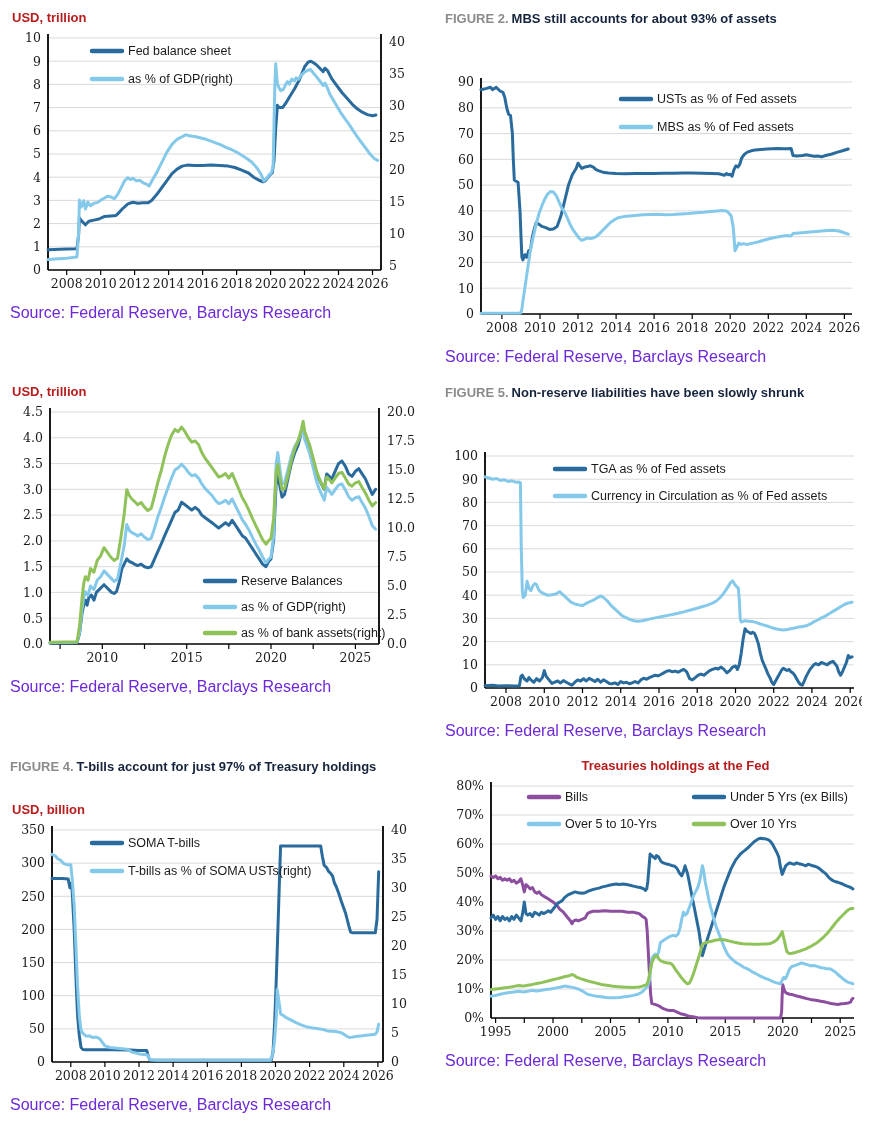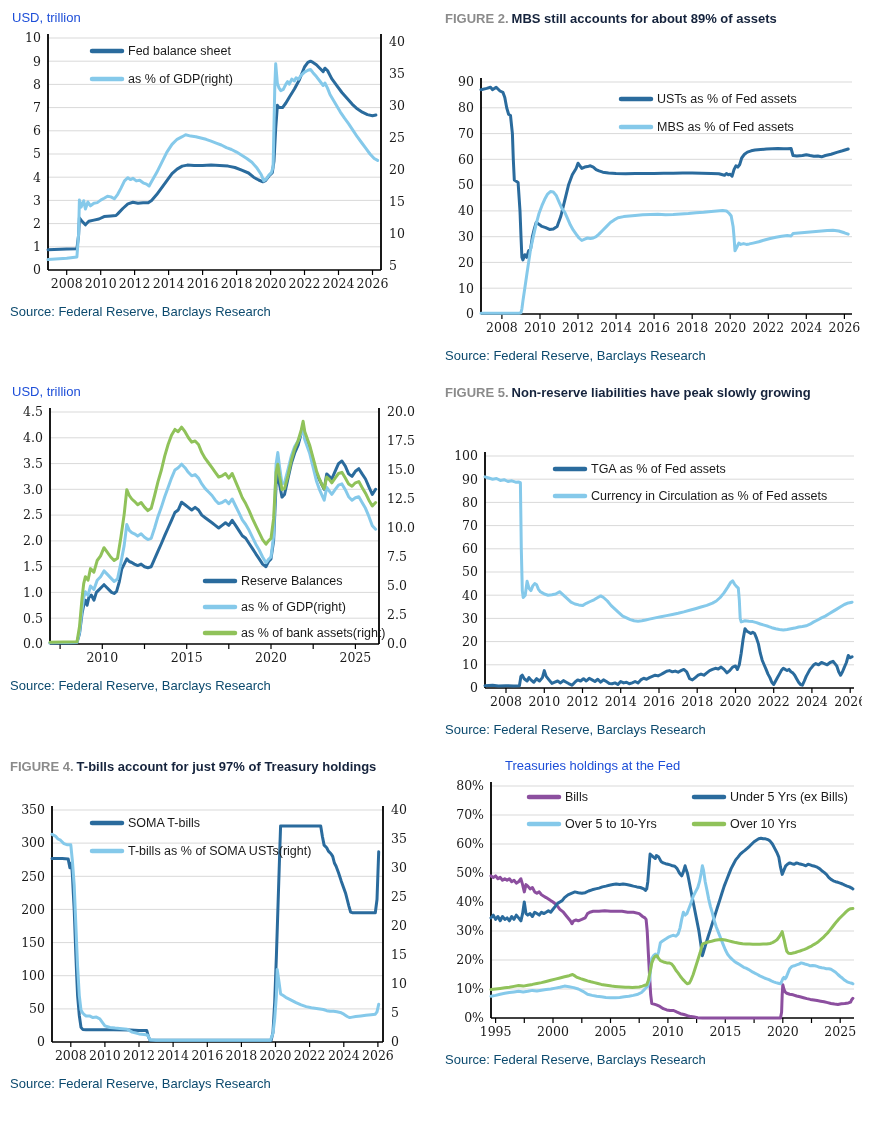--- a/index.html
+++ b/index.html
@@ -1,25 +1,25 @@
 <!DOCTYPE html>
 <html><head>
 <meta charset="utf-8">
 <style>
   html,body{margin:0;padding:0;background:#ffffff;}
   body{width:870px;font-family:"Liberation Sans",sans-serif;-webkit-font-smoothing:antialiased;}
   .page{display:grid;grid-template-columns:435px 435px;padding-top:4px;}
   .panel{box-sizing:border-box;height:374px;padding:6px 8px 0 10px;overflow:hidden;}
   .fig-title{margin:0 0 8px 0;min-height:36px;font-size:13px;font-weight:bold;line-height:1.35;color:#15233c;}
   .fig-label{color:#8b8b8b;margin-right:3px;}
-  .unit{height:18px;font-size:13px;color:#1d4ed8;margin-left:2px;}
-  .unit.indent{margin-left:60px;}
+  .unit{height:18px;font-size:13px;color:#b91c1c;margin-left:2px;font-weight:bold;}
+  .unit.indent{margin-left:44px;text-align:center;}
   .chart-wrap{margin-top:2px;}
   svg.chart{display:block;}
-  .source{font-size:13px;color:#0c4a6e;margin-top:8px;}
+  .source{font-size:16px;color:#6d28d9;margin-top:8px;}
 </style>
 </head>
 <body>
 
 <div class="page">
 
   <section class="panel">
     <div class="unit">USD, trillion</div>
     <div class="chart-wrap">
         <svg class="chart" viewBox="0 0 417 266" width="417" height="266">
@@ -80,21 +80,21 @@
           <line x1="82" x2="112" y1="21" y2="21" stroke="#2a6b9d" stroke-width="4.5" stroke-linecap="round"></line>
           <text x="118" y="21" text-anchor="start" font-size="12.5" font-family="&quot;Liberation Sans&quot;, sans-serif" fill="#1a1a1a" dy="0.35em">Fed balance sheet</text>
           <line x1="82" x2="112" y1="49" y2="49" stroke="#85c9ea" stroke-width="4.5" stroke-linecap="round"></line>
           <text x="118" y="49" text-anchor="start" font-size="12.5" font-family="&quot;Liberation Sans&quot;, sans-serif" fill="#1a1a1a" dy="0.35em">as % of GDP(right)</text>
         </svg>
       </div>
     <div class="source">Source: Federal Reserve, Barclays Research</div>
   </section>
 
   <section class="panel">
-    <h3 class="fig-title"><span class="fig-label">FIGURE 2.</span><span>MBS still accounts for about 89% of assets</span></h3>
+    <h3 class="fig-title"><span class="fig-label">FIGURE 2.</span><span>MBS still accounts for about 93% of assets</span></h3>
     <div class="unit"></div>
     <div class="chart-wrap">
         <svg class="chart" viewBox="0 0 417 266" width="417" height="266">
           <line x1="36" x2="407" y1="214.2" y2="214.2" stroke="#d9d9d9" stroke-width="1"></line>
           <line x1="36" x2="407" y1="188.4" y2="188.4" stroke="#d9d9d9" stroke-width="1"></line>
           <line x1="36" x2="407" y1="162.7" y2="162.7" stroke="#d9d9d9" stroke-width="1"></line>
           <line x1="36" x2="407" y1="136.9" y2="136.9" stroke="#d9d9d9" stroke-width="1"></line>
           <line x1="36" x2="407" y1="111.1" y2="111.1" stroke="#d9d9d9" stroke-width="1"></line>
           <line x1="36" x2="407" y1="85.3" y2="85.3" stroke="#d9d9d9" stroke-width="1"></line>
           <line x1="36" x2="407" y1="59.6" y2="59.6" stroke="#d9d9d9" stroke-width="1"></line>
@@ -198,21 +198,21 @@
           <line x1="195" x2="225" y1="203" y2="203" stroke="#85c9ea" stroke-width="4.5" stroke-linecap="round"></line>
           <text x="231" y="203" text-anchor="start" font-size="12.5" font-family="&quot;Liberation Sans&quot;, sans-serif" fill="#1a1a1a" dy="0.35em">as % of GDP(right)</text>
           <line x1="195" x2="225" y1="229" y2="229" stroke="#90c25a" stroke-width="4.5" stroke-linecap="round"></line>
           <text x="231" y="229" text-anchor="start" font-size="12.5" font-family="&quot;Liberation Sans&quot;, sans-serif" fill="#1a1a1a" dy="0.35em">as % of bank assets(right)</text>
         </svg>
       </div>
     <div class="source">Source: Federal Reserve, Barclays Research</div>
   </section>
 
   <section class="panel">
-    <h3 class="fig-title"><span class="fig-label">FIGURE 5.</span><span>Non-reserve liabilities have peak slowly growing</span></h3>
+    <h3 class="fig-title"><span class="fig-label">FIGURE 5.</span><span>Non-reserve liabilities have been slowly shrunk</span></h3>
     <div class="unit"></div>
     <div class="chart-wrap">
         <svg class="chart" viewBox="0 0 417 266" width="417" height="266">
           <line x1="40" x2="409" y1="216.8" y2="216.8" stroke="#d9d9d9" stroke-width="1"></line>
           <line x1="40" x2="409" y1="193.6" y2="193.6" stroke="#d9d9d9" stroke-width="1"></line>
           <line x1="40" x2="409" y1="170.4" y2="170.4" stroke="#d9d9d9" stroke-width="1"></line>
           <line x1="40" x2="409" y1="147.2" y2="147.2" stroke="#d9d9d9" stroke-width="1"></line>
           <line x1="40" x2="409" y1="124.0" y2="124.0" stroke="#d9d9d9" stroke-width="1"></line>
           <line x1="40" x2="409" y1="100.8" y2="100.8" stroke="#d9d9d9" stroke-width="1"></line>
           <line x1="40" x2="409" y1="77.6" y2="77.6" stroke="#d9d9d9" stroke-width="1"></line>
@@ -258,20 +258,21 @@
           <text x="146" y="21" text-anchor="start" font-size="12.5" font-family="&quot;Liberation Sans&quot;, sans-serif" fill="#1a1a1a" dy="0.35em">TGA as % of Fed assets</text>
           <line x1="110" x2="140" y1="48" y2="48" stroke="#85c9ea" stroke-width="4.5" stroke-linecap="round"></line>
           <text x="146" y="48" text-anchor="start" font-size="12.5" font-family="&quot;Liberation Sans&quot;, sans-serif" fill="#1a1a1a" dy="0.35em">Currency in Circulation as % of Fed assets</text>
         </svg>
       </div>
     <div class="source">Source: Federal Reserve, Barclays Research</div>
   </section>
 
   <section class="panel">
     <h3 class="fig-title"><span class="fig-label">FIGURE 4.</span><span>T-bills account for just 97% of Treasury holdings</span></h3>
+    <div class="unit">USD, billion</div>
     <div class="chart-wrap">
         <svg class="chart" viewBox="0 0 417 266" width="417" height="266">
           <line x1="42" x2="373" y1="206.9" y2="206.9" stroke="#d9d9d9" stroke-width="1"></line>
           <line x1="42" x2="373" y1="173.7" y2="173.7" stroke="#d9d9d9" stroke-width="1"></line>
           <line x1="42" x2="373" y1="140.6" y2="140.6" stroke="#d9d9d9" stroke-width="1"></line>
           <line x1="42" x2="373" y1="107.4" y2="107.4" stroke="#d9d9d9" stroke-width="1"></line>
           <line x1="42" x2="373" y1="74.3" y2="74.3" stroke="#d9d9d9" stroke-width="1"></line>
           <line x1="42" x2="373" y1="41.1" y2="41.1" stroke="#d9d9d9" stroke-width="1"></line>
           <line x1="42" x2="373" y1="8.0" y2="8.0" stroke="#d9d9d9" stroke-width="1"></line>
           <line x1="42" x2="42" y1="4" y2="240" stroke="#000000" stroke-width="1.8"></line>

